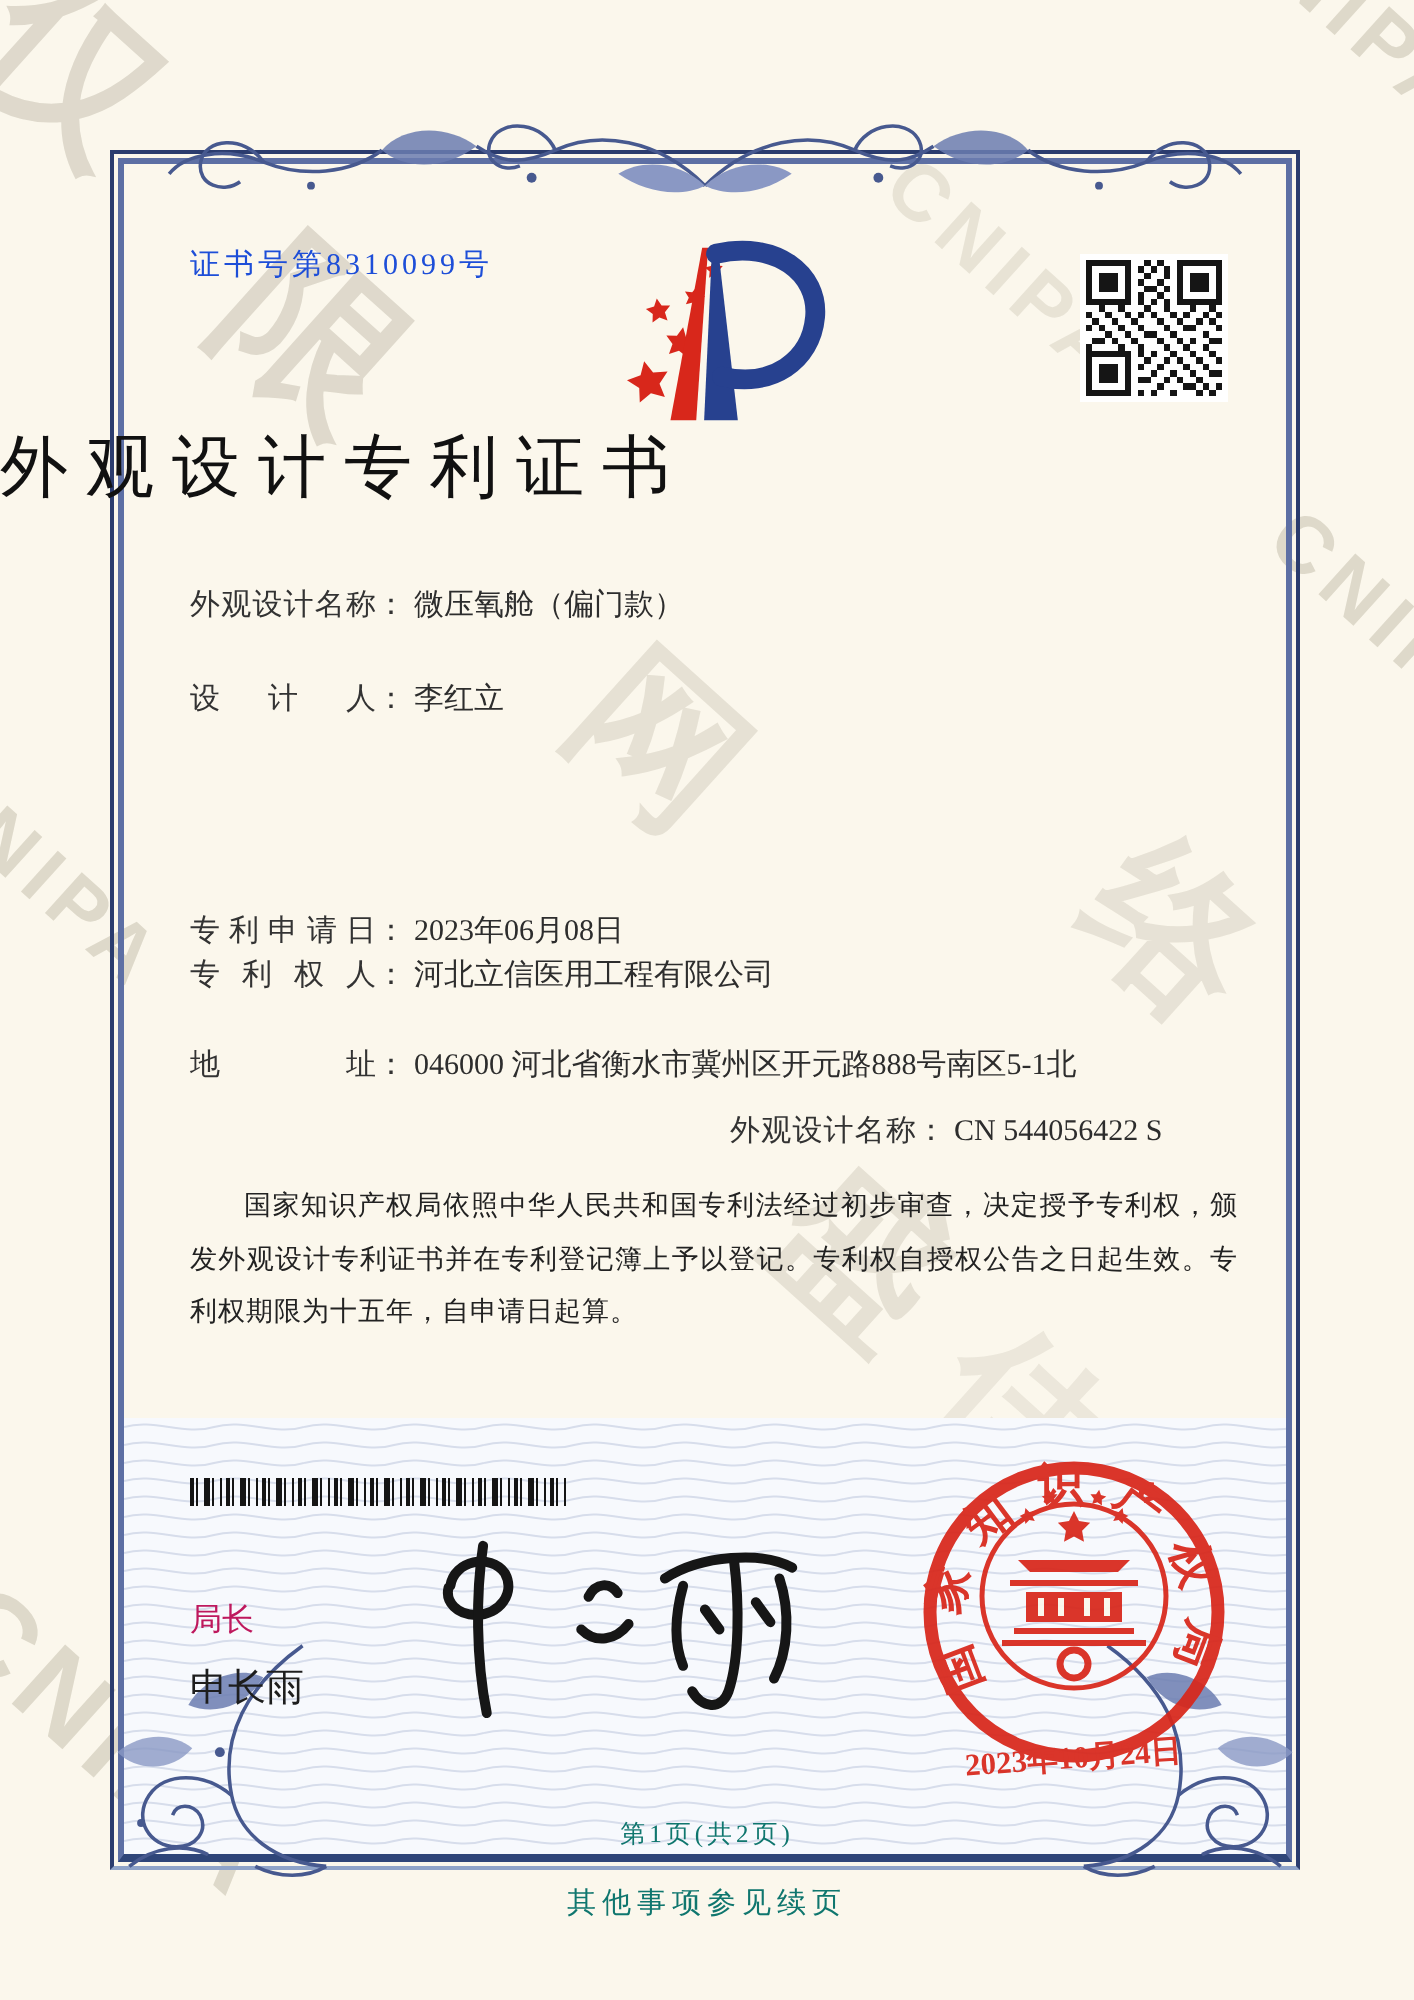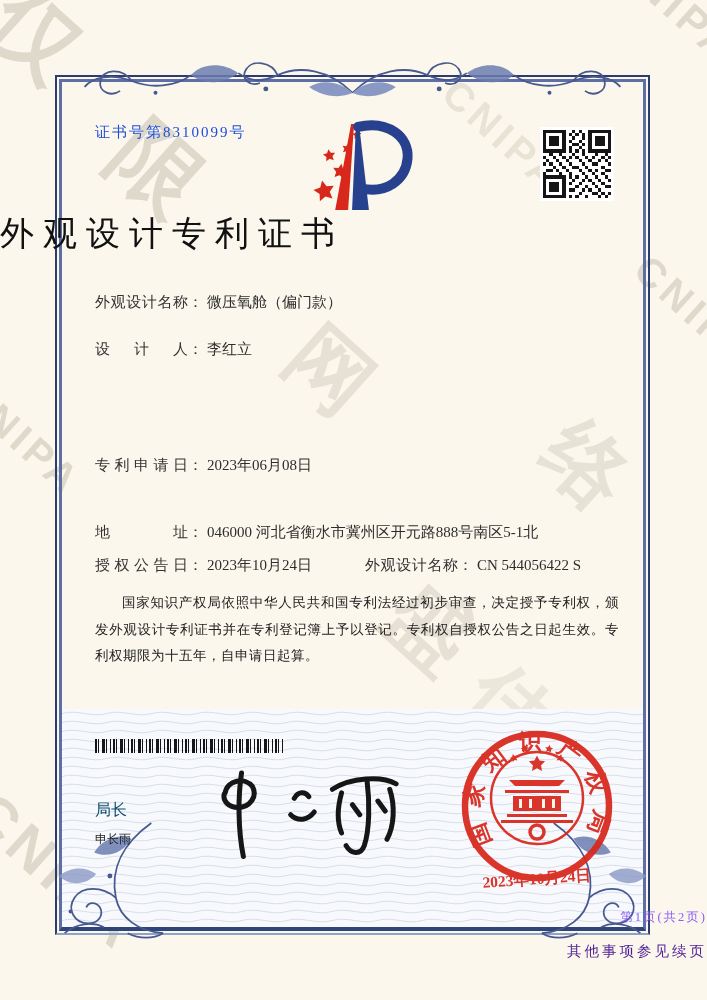--- a/index.html
+++ b/index.html
@@ -50,30 +50,30 @@
   .fvalue { color:#2d2d2d; }
   .r1{top:293px} .r2{top:340px} .r3{top:386px} .r4{top:456px} .r5{top:478px} .r6{top:523px} .r7{top:556px}
   .grant2 { position:absolute; left:270px; top:0; }
   .body-text { position:absolute; left:95px; top:590px; width:524px;
                font-size:13.5px; line-height:26.5px; letter-spacing:.5px; color:#222; text-align:justify; }
   .body-text p { text-indent:2em; }
   .barcode { position:absolute; left:95px; top:739px; width:188px; height:14px;
     background:repeating-linear-gradient(90deg,#151515 0 2px,transparent 2px 3px,#151515 3px 4px,
       transparent 4px 7px,#151515 7px 10px,transparent 10px 11px,#151515 11px 12px,transparent 12px 15px,
       #151515 15px 16px,transparent 16px 18px); }
-  .sig-role { position:absolute; left:95px; top:800px; font-size:16px; color:#0c4a6e;
+  .sig-role { position:absolute; left:95px; top:800px; font-size:16px; color:#be185d;
               font-family:"Liberation Sans",sans-serif; }
-  .sig-name { position:absolute; left:95px; top:831px; font-size:12px; color:#1d1d1d;
+  .sig-name { position:absolute; left:95px; top:831px; font-size:19px; color:#1d1d1d;
               font-family:"Liberation Sans",sans-serif; }
   .sig-script { position:absolute; left:202px; top:762px; width:210px; height:100px; }
   .seal { position:absolute; left:447px; top:718px; width:180px; height:180px; opacity:.93; }
-  .page-info { position:absolute; left:0; top:909px; width:100%; text-align:right;
-               font-size:12.5px; letter-spacing:2px; color:#8b5cf6; }
-  .cont-note { position:absolute; left:0; top:942px; width:100%; text-align:right;
-               font-size:14.5px; letter-spacing:3px; color:#4c1d95; }
+  .page-info { position:absolute; left:0; top:909px; width:100%; text-align:center;
+               font-size:12.5px; letter-spacing:2px; color:#0f766e; }
+  .cont-note { position:absolute; left:0; top:942px; width:100%; text-align:center;
+               font-size:14.5px; letter-spacing:3px; color:#0f766e; }
 </style>
 </head>
 <body>
 
 <div class="page">
 
   <div class="wm-layer">
     <span class="wm wm-1">仅</span>
     <span class="wm wm-2">限</span>
     <span class="wm wm-3">网</span>
@@ -180,27 +180,27 @@
 
     <div class="frow r2">
       <span class="flabel">设计人</span><span class="fcolon">：</span><span class="fvalue">李红立</span>
     </div>
     <div class="frow r1">
       <span class="flabel">外观设计名称</span><span class="fcolon">：</span><span class="fvalue">微压氧舱（偏门款）</span>
     </div>
     <div class="frow r4">
       <span class="flabel">专利申请日</span><span class="fcolon">：</span><span class="fvalue">2023年06月08日</span>
     </div>
+    <div class="frow r5">
+      <span class="flabel">专利权人</span><span class="fcolon">：</span><span class="fvalue">河北立信医用工程有限公司</span>
+    </div>
     <div class="frow r6">
       <span class="flabel">地址</span><span class="fcolon">：</span><span class="fvalue">046000 河北省衡水市冀州区开元路888号南区5-1北</span>
     </div>
     <div class="frow r7">
-      <span>
-        <span class="flabel">授权公告日</span><span class="fcolon">：</span><span class="fvalue">2023年10月24日</span>
-      </span>
       <span class="grant2">
         <span class="flabel">外观设计名称</span><span class="fcolon">：</span><span class="fvalue">CN 544056422 S</span>
       </span>
     </div>
 
     <div class="body-text">
       <p>国家知识产权局依照中华人民共和国专利法经过初步审查，决定授予专利权，颁发外观设计专利证书并在专利登记簿上予以登记。专利权自授权公告之日起生效。专利权期限为十五年，自申请日起算。</p>
     </div>
 
     <div class="barcode"></div>

